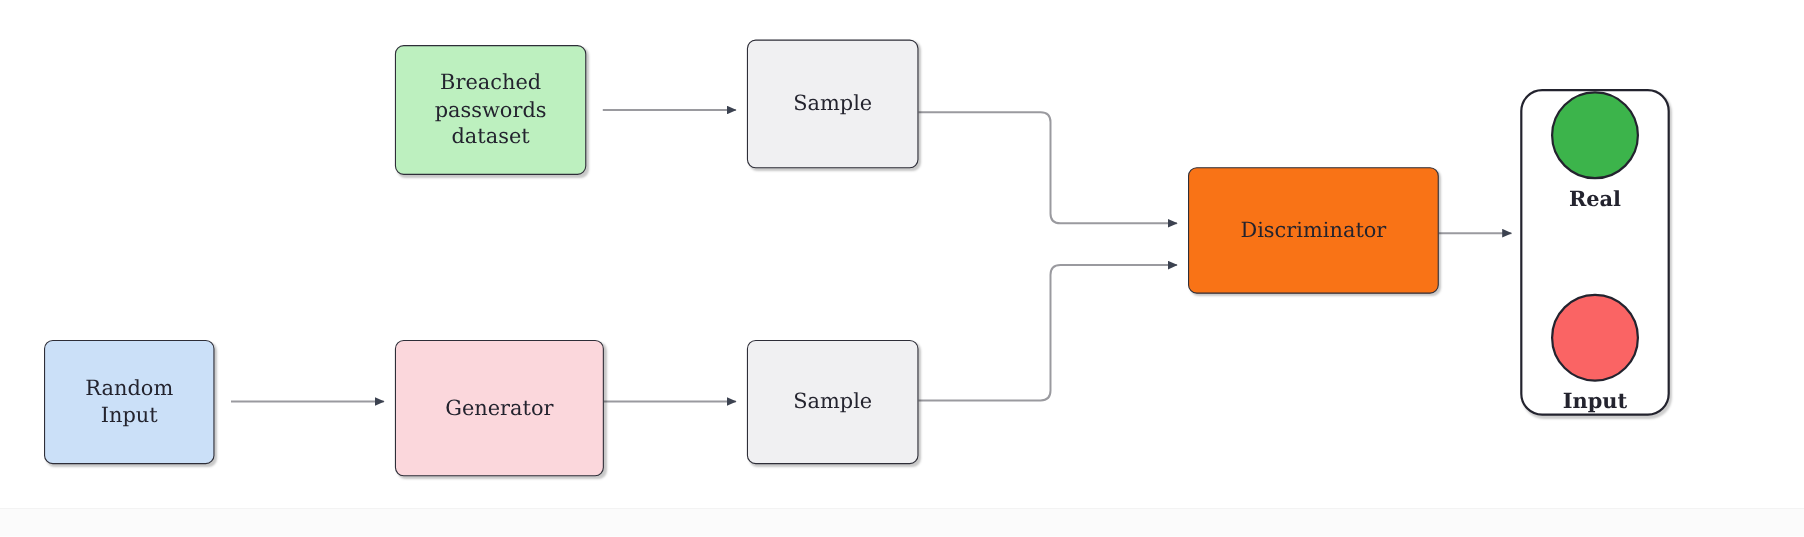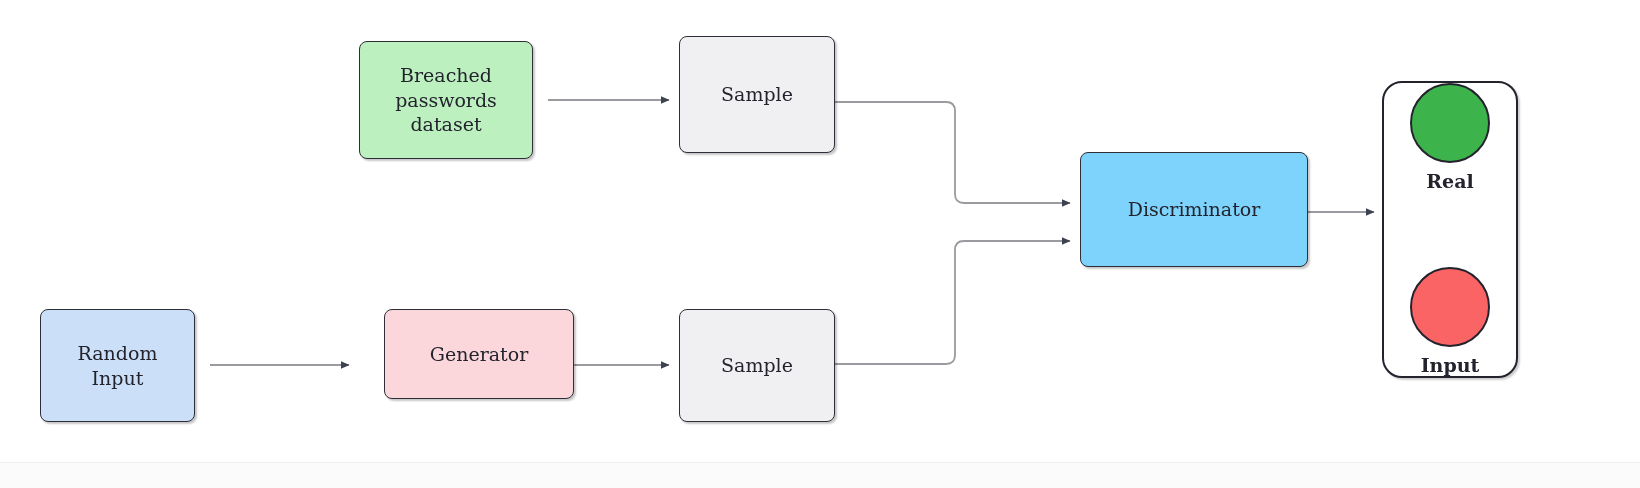--- a/index.html
+++ b/index.html
@@ -57,31 +57,30 @@
   }
   #node-sample-real {
     left: 679px; top: 36px; width: 156px; height: 117px;
     background: #f0f0f2;
   }
   #node-random-input {
     left: 40px; top: 309px; width: 155px; height: 113px;
     background: #cbe0f8;
   }
   #node-generator {
-    left: 359px; top: 309px; width: 190px; height: 90px;
+    left: 359px; top: 309px; width: 190px; height: 124px;
     background: #fbd7dc;
-    margin-left: 25px;
   }
   #node-sample-fake {
     left: 679px; top: 309px; width: 156px; height: 113px;
     background: #f0f0f2;
   }
   #node-discriminator {
     left: 1080px; top: 152px; width: 228px; height: 115px;
-    background: #7dd3fc;
+    background: #f97316;
   }
   #node-verdict-panel {
     position: absolute;
     left: 1382px; top: 81px; width: 136px; height: 297px;
     box-sizing: border-box;
     border: 2.2px solid #23232e;
     border-radius: 20px;
     background: #ffffff;
     display: flex;
     flex-direction: column;

